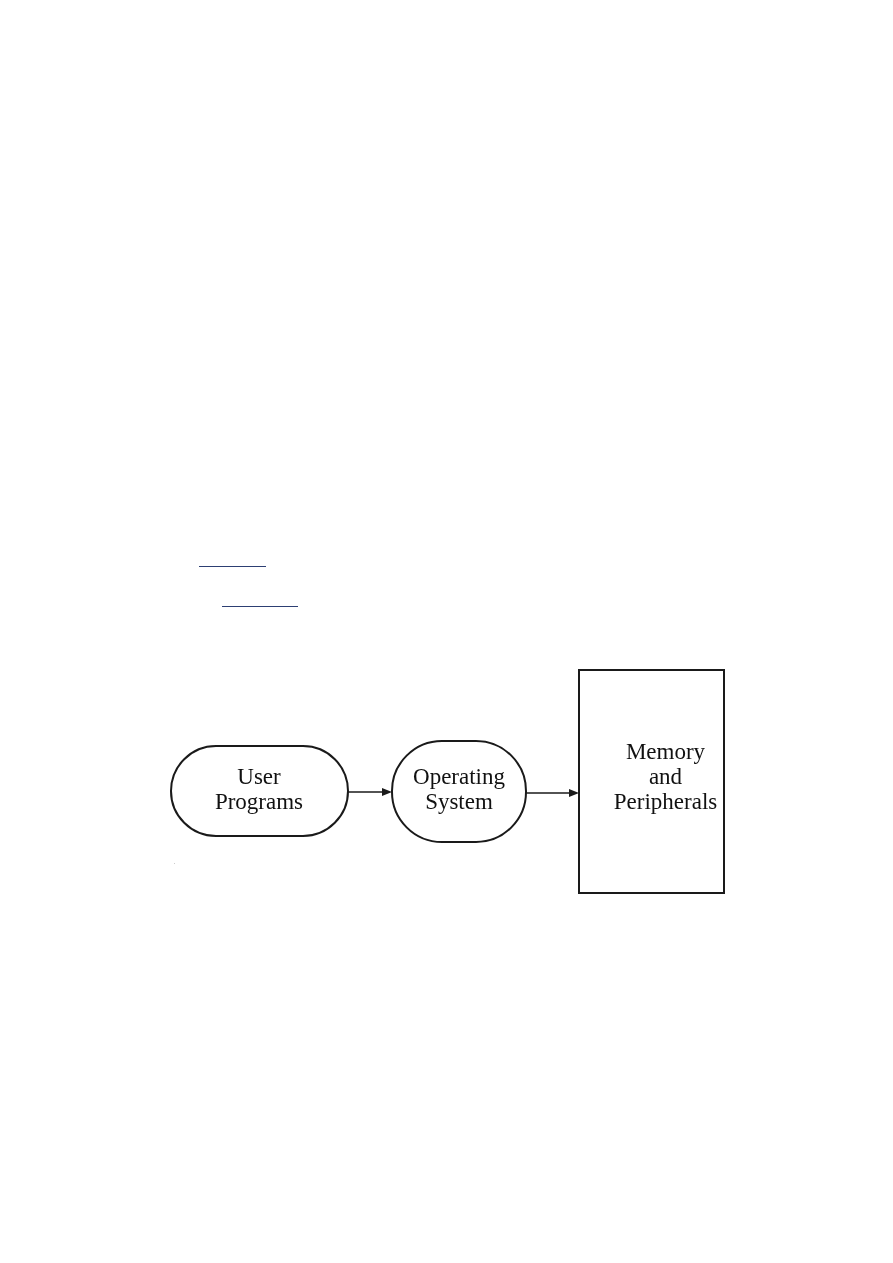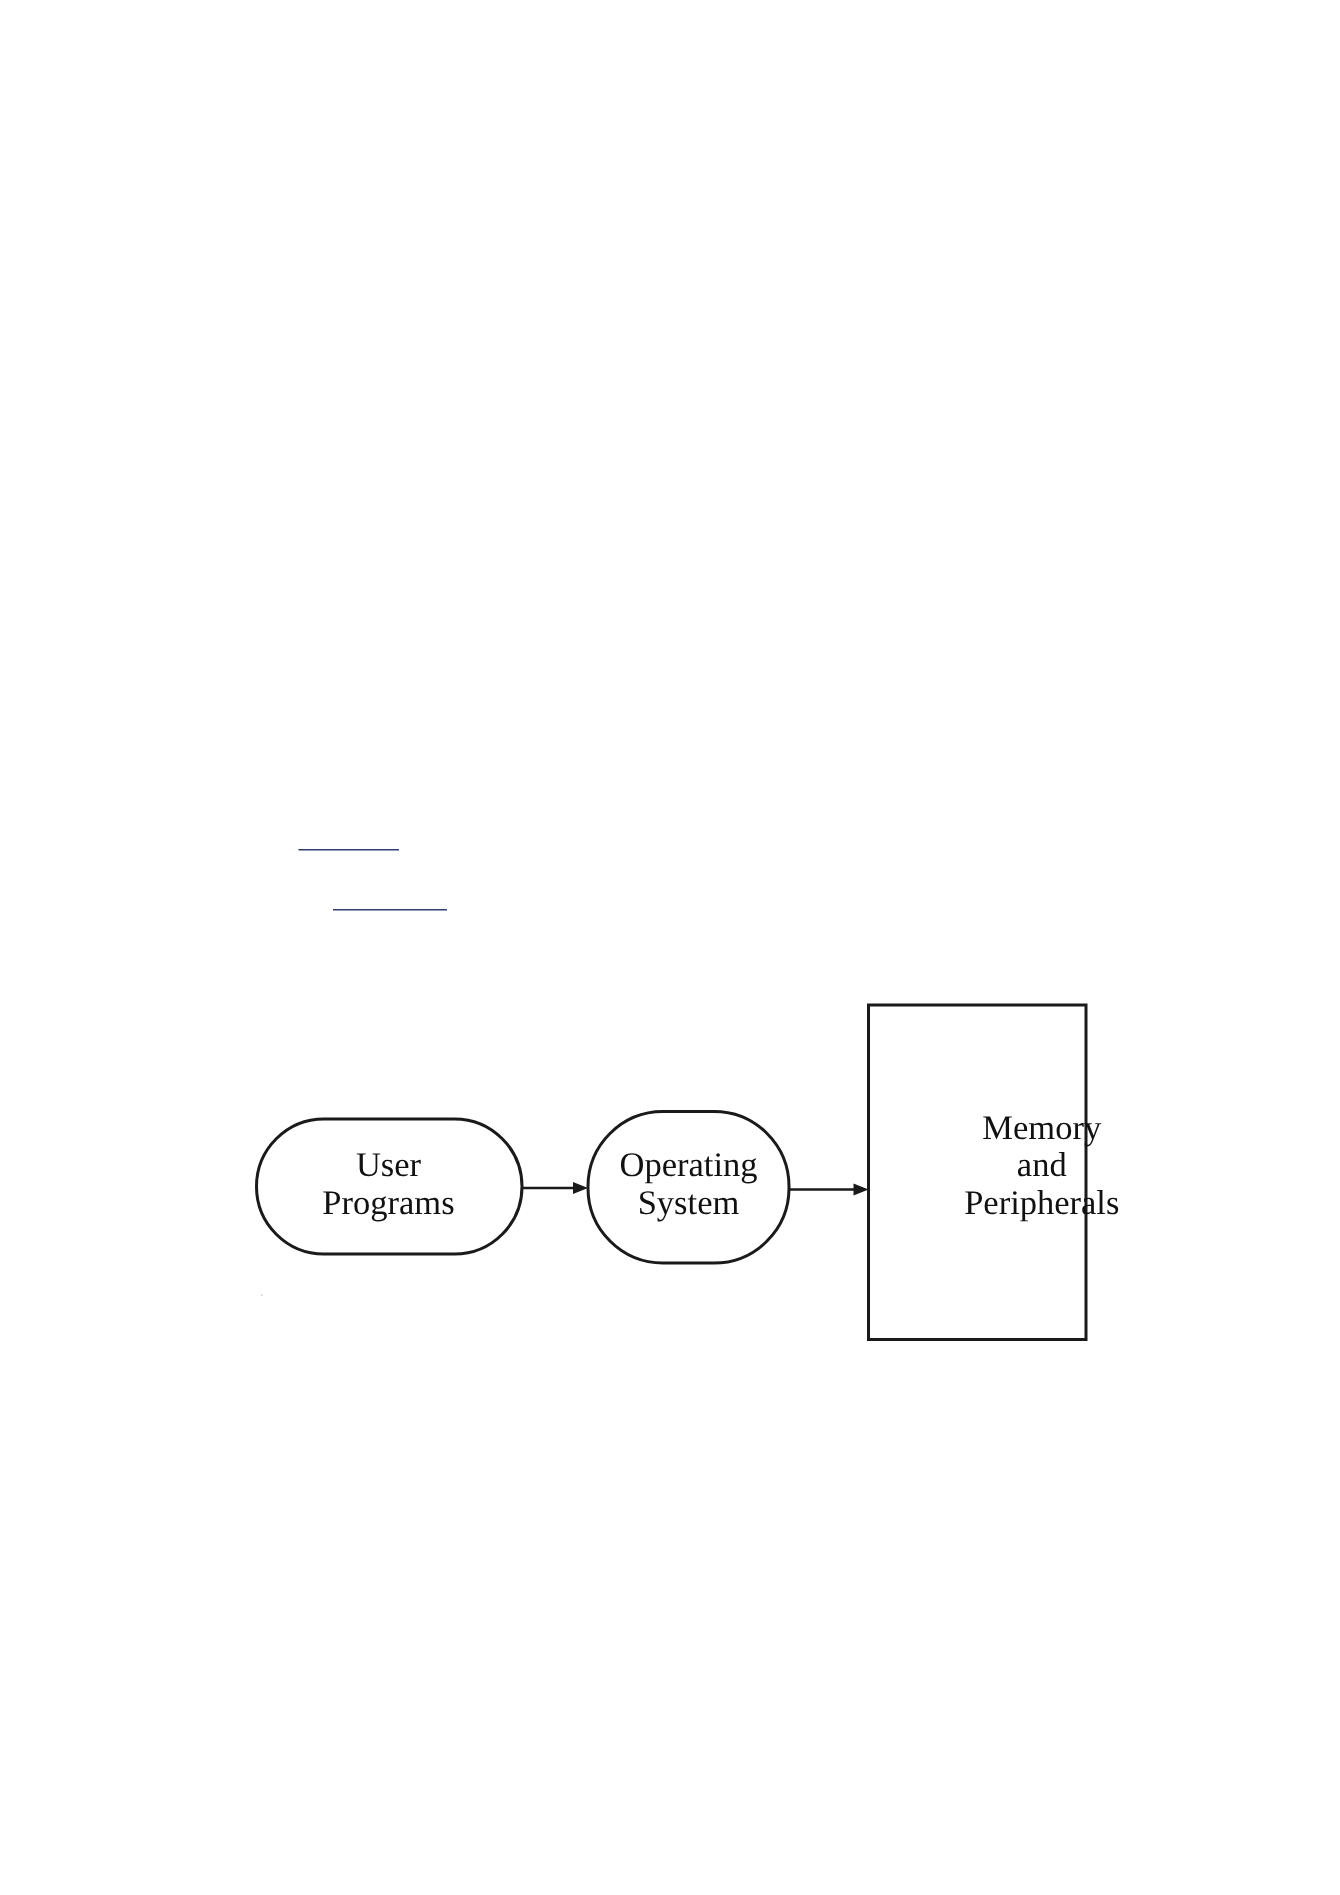--- a/index.html
+++ b/index.html
@@ -38,21 +38,21 @@
       color: #111111;
       font-family: "Liberation Serif", "DejaVu Serif", serif;
       font-size: 23px;
       line-height: 25px;
       white-space: nowrap;
     }
     .node-label span { display: block; }
 
     #label-user { left: 10px; top: 104px; width: 178px; }
     #label-os { left: 232px; top: 104px; width: 134px; }
-    #label-mem { left: 419px; top: 79px; width: 173px; padding-left: 29px; }
+    #label-mem { left: 419px; top: 79px; width: 173px; }
 
     .faint-dot {
       position: absolute;
       left: 174px;
       top: 863px;
       width: 1px;
       height: 1px;
       background: #cccccc;
     }
   </style>

